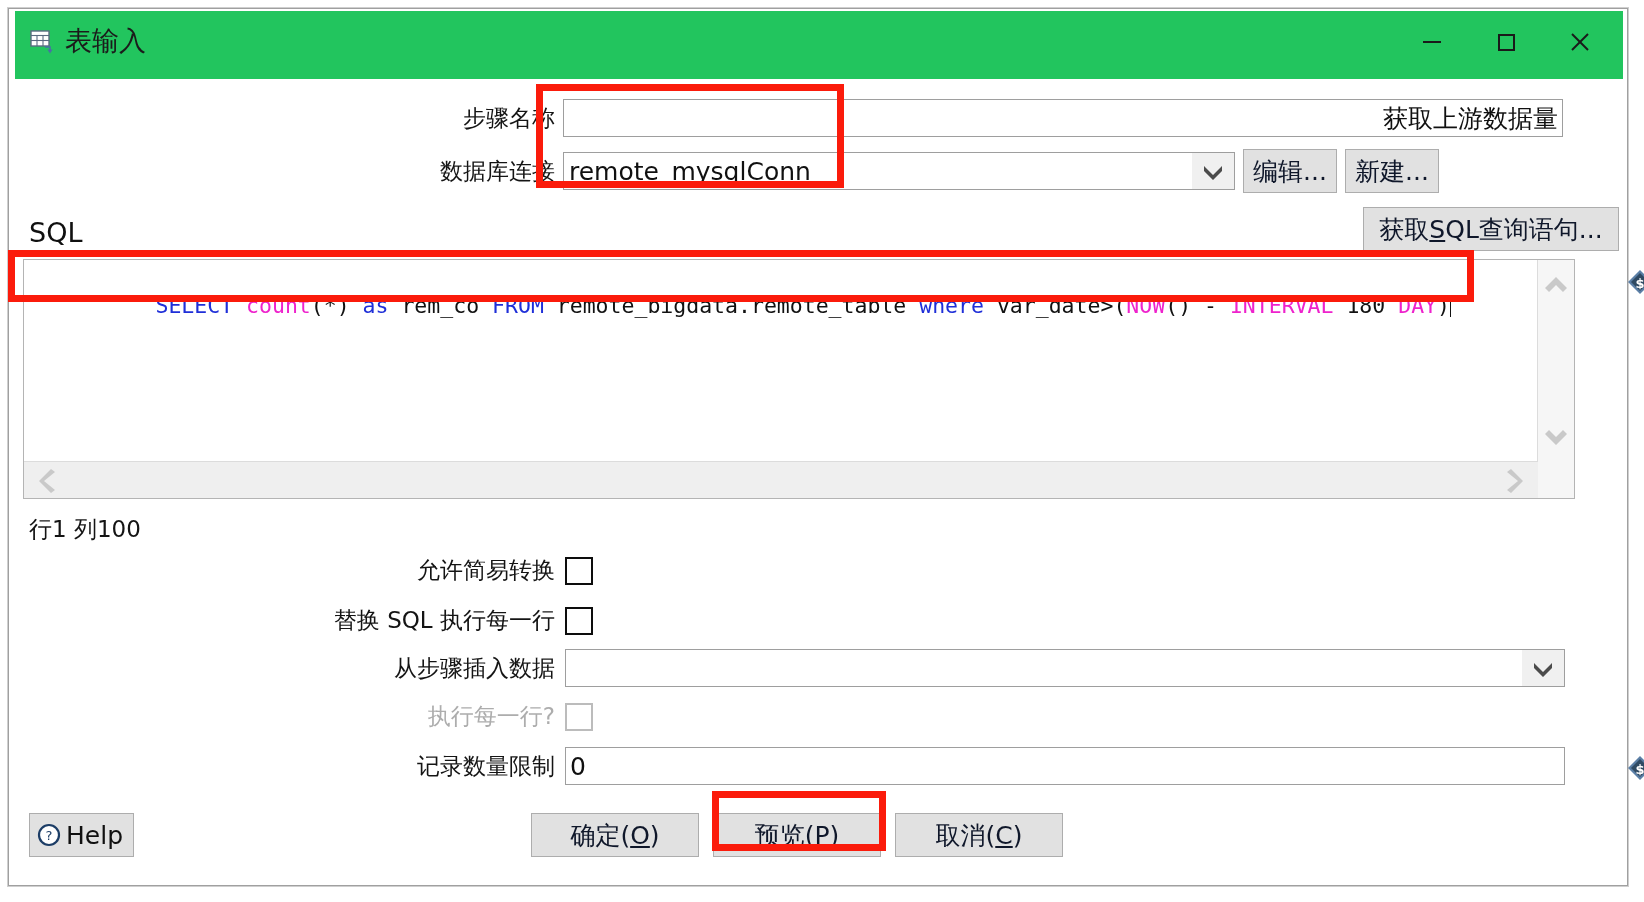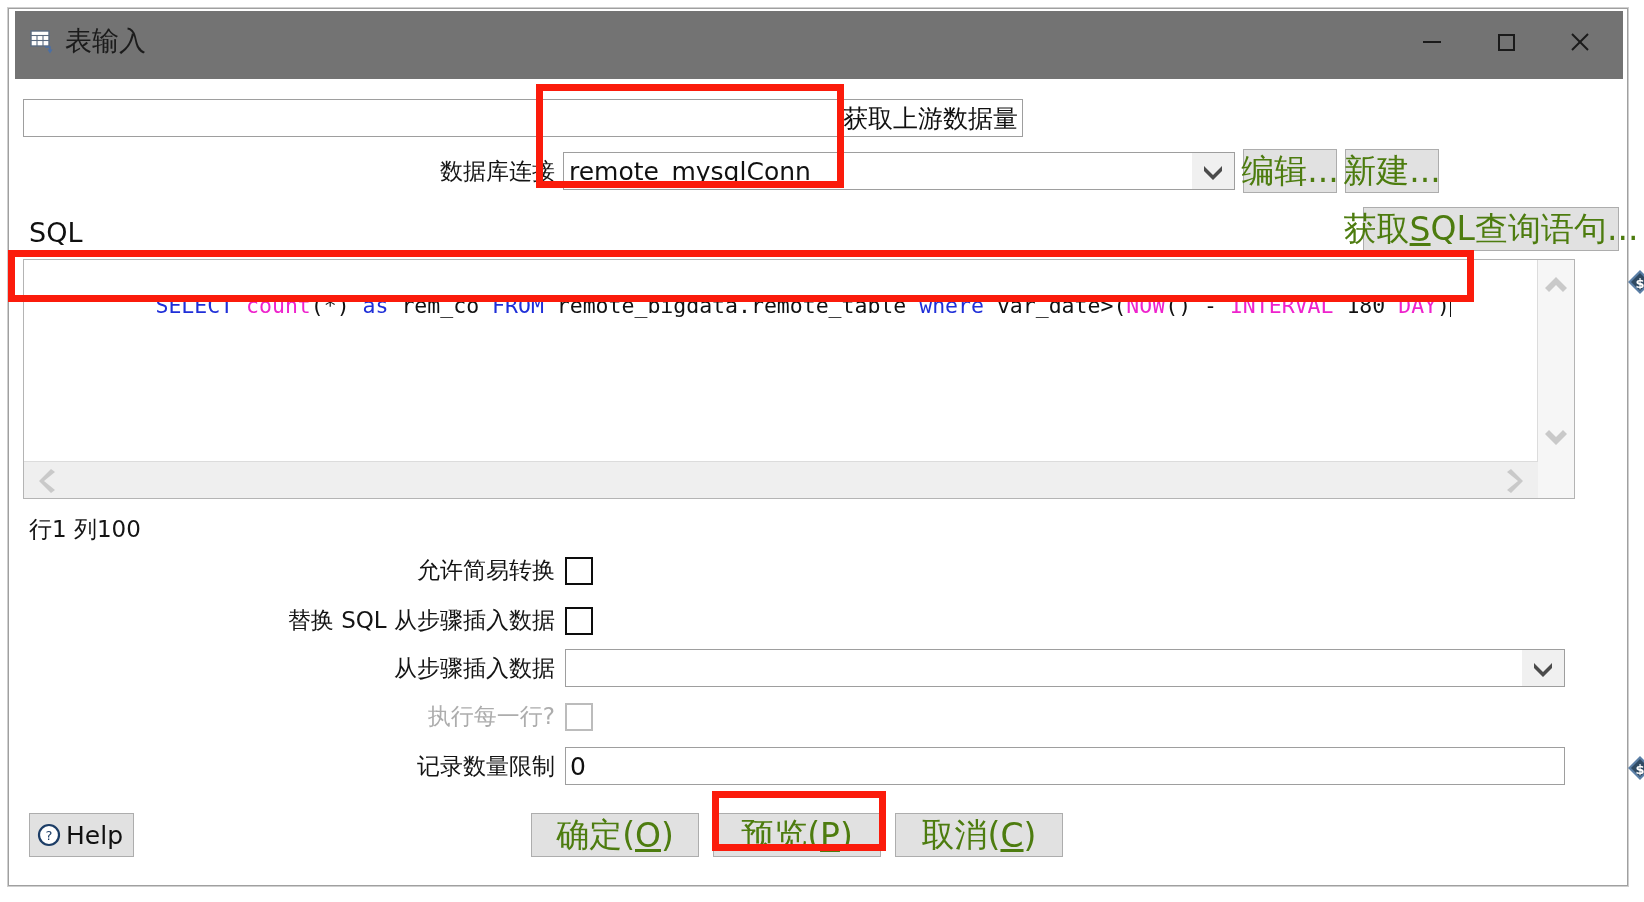--- a/index.html
+++ b/index.html
@@ -26,21 +26,21 @@
     position: absolute;
     left: 6px; top: 2px; right: 4px; bottom: 6px;
     background: #ffffff;
     box-sizing: border-box;
   }
 
   
   .titlebar {
     position: absolute;
     left: 0; top: 0; right: 0; height: 68px;
-    background: #737373;
+    background: #22c55e;
   }
   .title-left {
     position: absolute;
     left: 14px; top: 12px;
     display: flex; align-items: center; gap: 10px;
   }
   .title-icon { width: 26px; height: 26px; display: block; }
   .title-text {
     font-size: 27px; color: #1b1b1b;
     font-family: "DejaVu Sans", "Liberation Sans", sans-serif;
@@ -102,21 +102,21 @@
     display: flex; align-items: center; justify-content: center;
     flex: 0 0 42px;
   }
 
   .btn {
     background: #e1e1e1;
     border: 1px solid #adadad;
     height: 44px;
     display: flex; align-items: center; justify-content: center;
     padding: 0 8px;
-    font-size: 33px; color: #4d7c0f;
+    font-size: 25px; color: #0f172a;
     font-family: "DejaVu Sans", "Liberation Sans", sans-serif;
     white-space: nowrap;
     box-sizing: border-box;
   }
   .btn u { text-decoration: underline; }
 
   
   .sql-label {
     position: absolute; left: 14px; top: 206px;
     font-size: 27px; color: #101010;
@@ -252,20 +252,21 @@
         <div class="win-btn">
           <svg width="28" height="28" viewBox="0 0 28 28">
               <line x1="6" y1="6" x2="22" y2="22" stroke="#1a1a1a" stroke-width="2"></line>
               <line x1="22" y1="6" x2="6" y2="22" stroke="#1a1a1a" stroke-width="2"></line>
             </svg>
         </div>
       </div>
     </div>
 
     <div class="row" style="left:0; top:88px; width:1560px;">
+      <div class="flabel" style="width:540px;">步骤名称</div>
       <div class="txtfield" style="width:1000px; margin-left:8px;justify-content:flex-end;">
         <span>获取上游数据量</span>
       </div>
     </div>
 
     <div class="row" style="left:0; top:138px; width:1600px;">
       <div class="flabel" style="width:540px;">数据库连接</div>
       <div class="combo" style="width:672px; margin-left:8px;">
         <span class="val">remote_mysqlConn</span>
         <span class="arrow">
@@ -333,21 +334,21 @@
     </div>
 
     <div class="status-line">行1 列100</div>
 
     <div class="row" style="left:0; top:544px; width:600px;">
       <div class="flabel" style="width:540px;font-family:Liberation Mono, monospace;">允许简易转换</div>
       <div class="cbox" style="margin-left:10px;"></div>
     </div>
 
     <div class="row" style="left:0; top:594px; width:600px;">
-      <div class="flabel" style="width:540px;">替换 SQL 从步骤插入数据</div>
+      <div class="flabel" style="width:540px;">替换 SQL 执行每一行</div>
       <div class="cbox" style="margin-left:10px;"></div>
     </div>
 
     <div class="row" style="left:0; top:638px; width:1560px;">
       <div class="flabel" style="width:540px;">从步骤插入数据</div>
       <div class="combo" style="width:1000px; margin-left:10px;">
         <span class="val"></span>
         <span class="arrow">
           <svg width="26" height="18" viewBox="0 0 26 18">
               <path d="M4 4 L13 13 L22 4 L22 9 L13 18 L4 9 Z" fill="#4b4b4b"></path>

